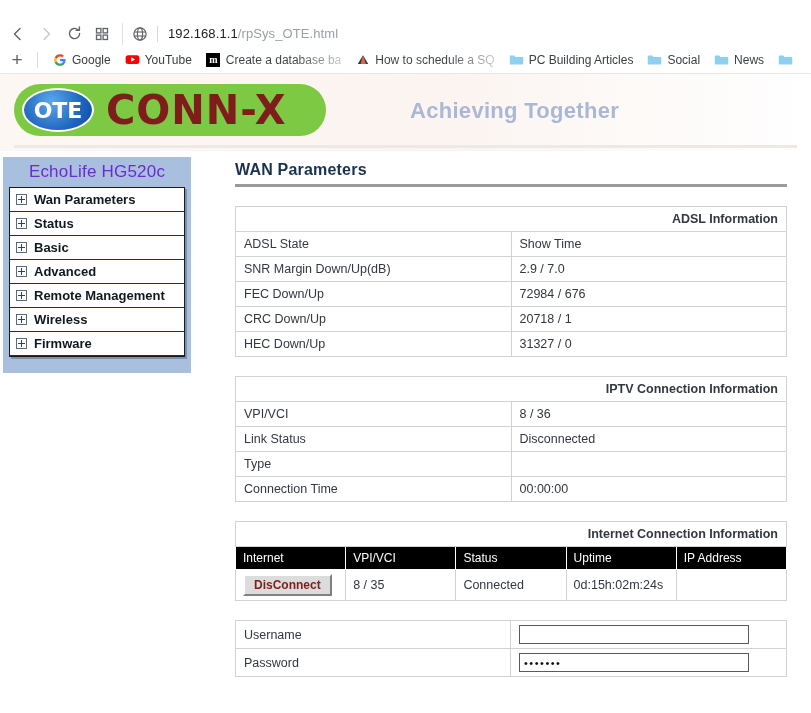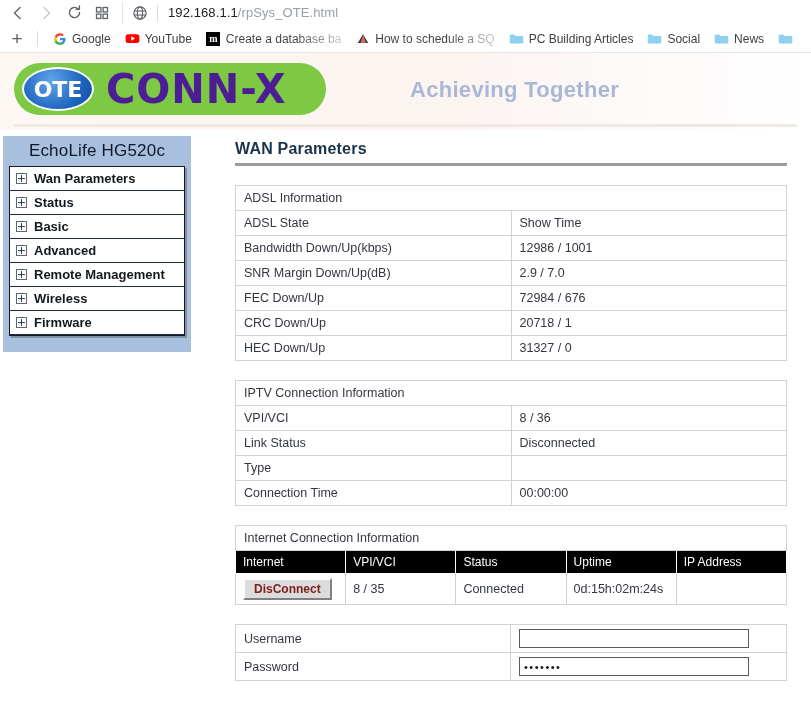--- a/index.html
+++ b/index.html
@@ -5,21 +5,21 @@
   * { box-sizing: border-box; }
   html, body { margin:0; padding:0; }
   body {
     width: 811px; height: 713px;
     background:#ffffff;
     font-family: "Liberation Sans", sans-serif;
     overflow:hidden;
   }
 
   
-  .browser-chrome { width:811px; background:#ffffff; }
+  .browser-chrome { width:811px; background:#ffffff;margin-top:21px; }
 
   .nav-bar {
     height:25px; display:flex; align-items:center;
     padding:0 0 0 4px; background:#ffffff;
   }
   .nav-btn {
     width:28px; height:24px; display:flex; align-items:center; justify-content:center;
     flex:0 0 auto;
   }
   .nav-btn svg { display:block; }
@@ -79,21 +79,21 @@
     border:2px solid #ffffff;
     display:flex; align-items:center; justify-content:center;
   }
   .ote-badge span {
     color:#ffffff; font-weight:bold; font-size:22px; letter-spacing:0px;
     font-family:"DejaVu Sans", sans-serif;
   }
   .connx-text {
     position:absolute; left:92px; top:4px; height:44px;
     display:flex; align-items:center;
-    color:#4c1d95; font-size:40px; font-weight:bold; letter-spacing:1px;
+    color:#7f1d1d; font-size:40px; font-weight:bold; letter-spacing:1px;
     font-family:"DejaVu Sans", sans-serif;
   }
   .tagline {
     position:absolute; left:410px; top:24px;
     font-size:22px; color:#aab8d6; font-weight:bold;
     letter-spacing:0.3px;
   }
   .banner-rule {
     position:absolute; left:14px; right:14px; bottom:3px; height:3px;
     background:#efe9e6;
@@ -102,21 +102,21 @@
   
   .page { position:relative; width:811px; height:577px; background:#ffffff; }
 
   
   .sidebar {
     position:absolute; left:3px; top:6px; width:188px;
     background:#a8c0dd; padding:0 0 16px 0;
   }
   .sb-title {
     height:30px; display:flex; align-items:center; justify-content:center;
-    font-size:17px; color:#0f172a; letter-spacing:0.2px;
+    font-size:17px; color:#6d28d9; letter-spacing:0.2px;
   }
   .sb-menu {
     background:#ffffff; margin:0 6px 0 6px;
     border:1px solid #1a1a1a; border-top:1px solid #1a1a1a;
     box-shadow:2px 2px 0 rgba(0,0,0,0.25);
   }
   .sb-item {
     display:flex; align-items:flex-start; gap:7px;
     padding:4px 6px 4px 6px;
     border-bottom:1px solid #16324f;
@@ -138,22 +138,22 @@
   
   .content { position:absolute; left:235px; top:0px; width:560px; }
   .page-title {
     font-size:16px; font-weight:bold; color:#19334d;
     padding-top:10px; letter-spacing:0.2px;
   }
   .title-rule { height:3px; background:#9b9b9b; margin-top:5px; width:552px; }
 
   .panel { margin-top:19px; width:552px; border-collapse:collapse; table-layout:fixed; }
   .panel-head {
-    background:#a3c2e3; color:#102a47; font-weight:normal;
-    font-size:13px; text-align:left; padding:6px 8px;
+    background:#a3c2e3; color:#102a47; font-weight:bold;
+    font-size:13px; text-align:right; padding:6px 8px;
     border:1px solid #b9cfe6;
   }
   .panel td {
     border:1px solid #d2d2d2; font-size:12.5px; color:#333740;
     padding:5px 8px; height:23px; background:#ffffff;
   }
   .cell-label { width:275px; }
   .val-showtime { color:#d2b469; }
 
   
@@ -360,24 +360,20 @@
     <div class="title-rule"></div>
 
     <table class="panel">
       <tbody>
           <tr>
             <td class="panel-head" colspan="2">ADSL Information</td>
           </tr>
       <tr>
         <td class="cell-label">ADSL State</td>
         <td class="val-showtime">Show Time</td>
-      </tr>
-      <tr>
-        <td class="cell-label">Bandwidth Down/Up(kbps)</td>
-        <td>12986 / 1001</td>
       </tr>
       <tr>
         <td class="cell-label">SNR Margin Down/Up(dB)</td>
         <td>2.9 / 7.0</td>
       </tr>
       <tr>
         <td class="cell-label">FEC  Down/Up</td>
         <td>72984 / 676</td>
       </tr>
       <tr>

